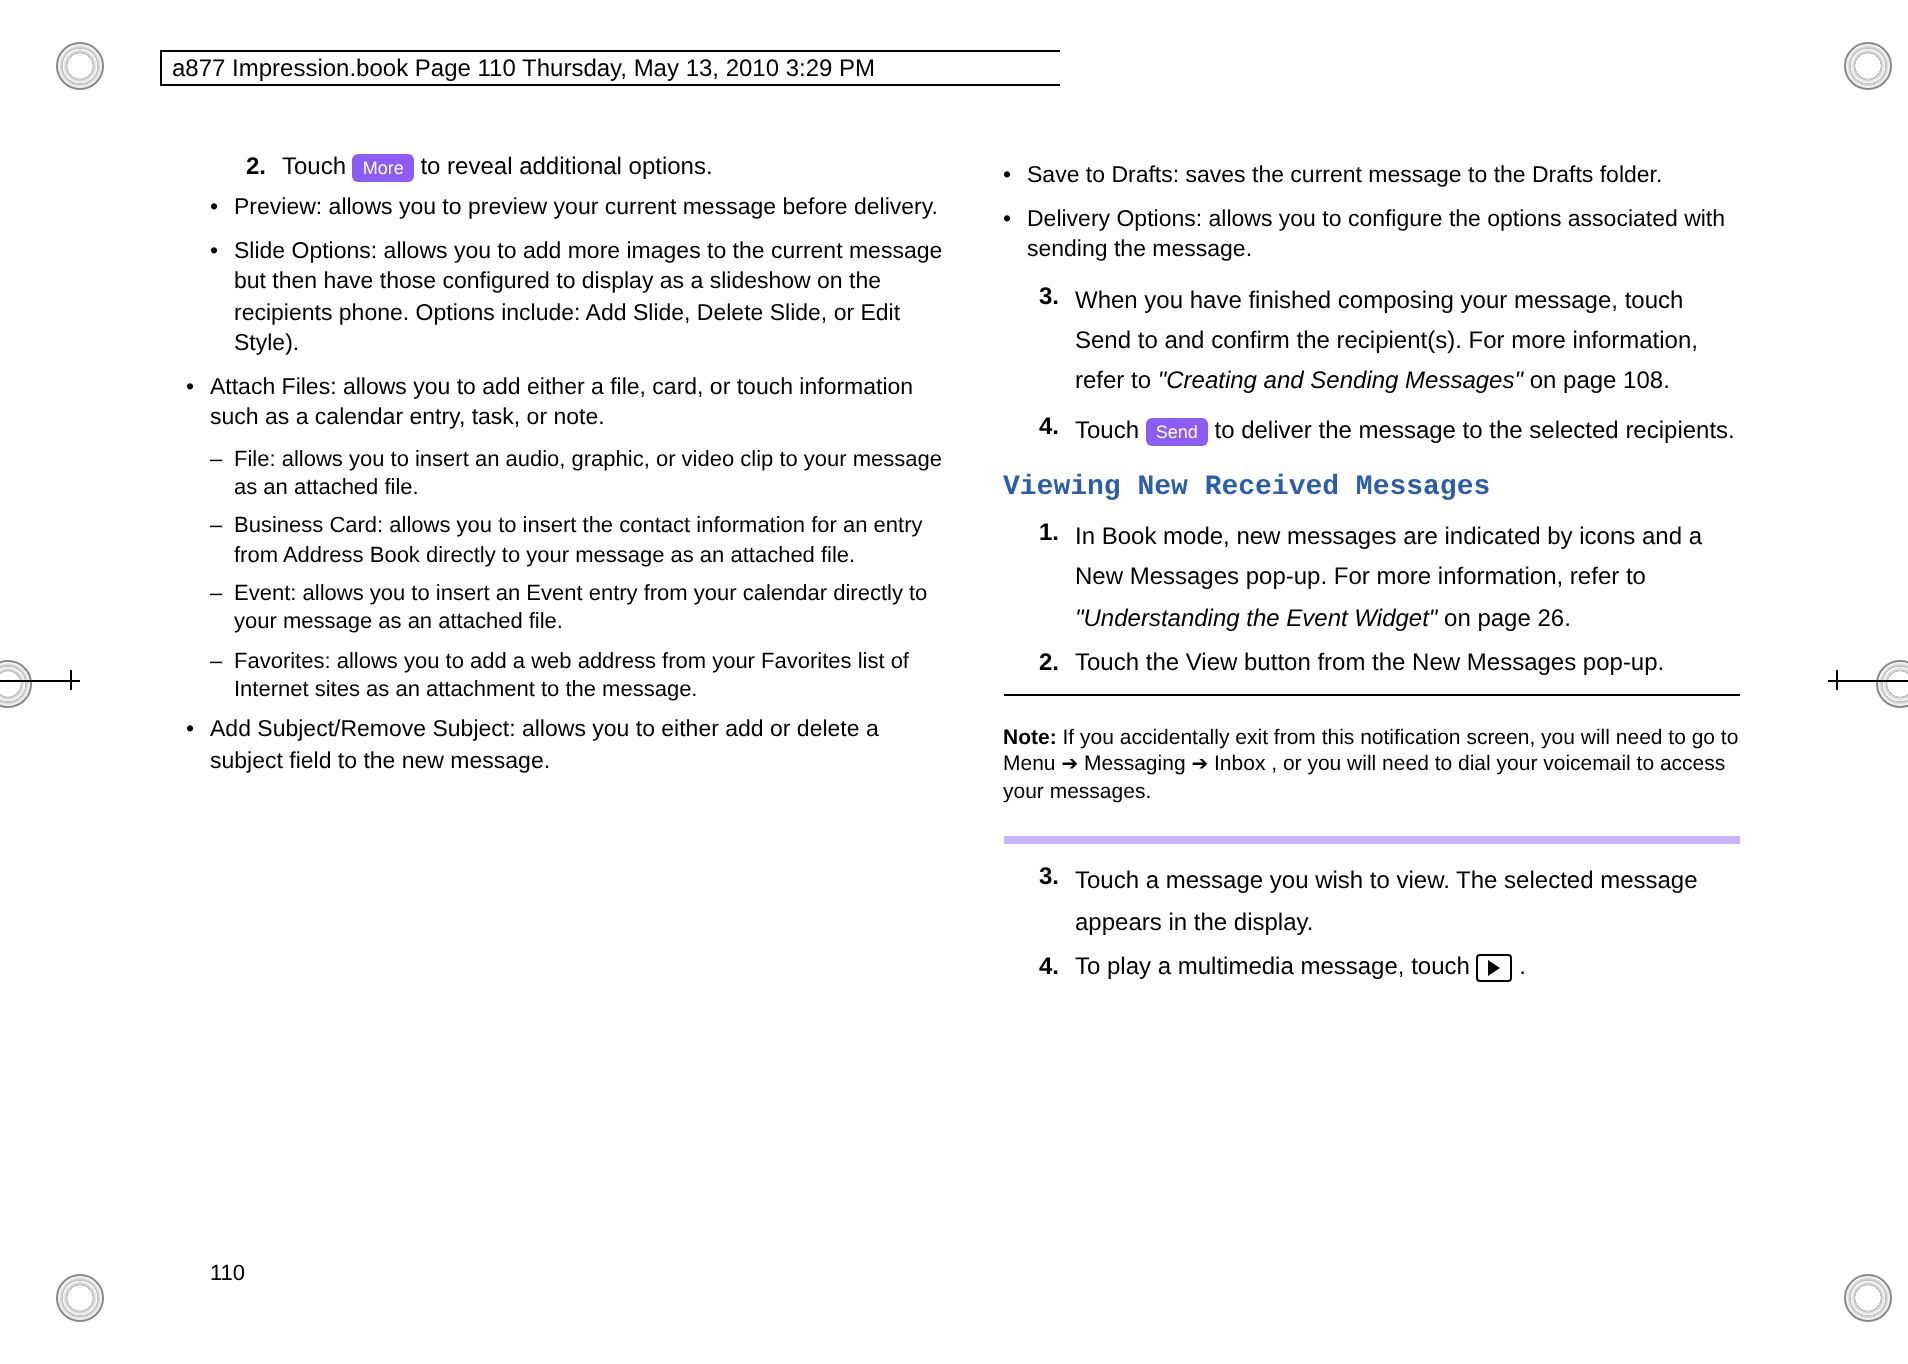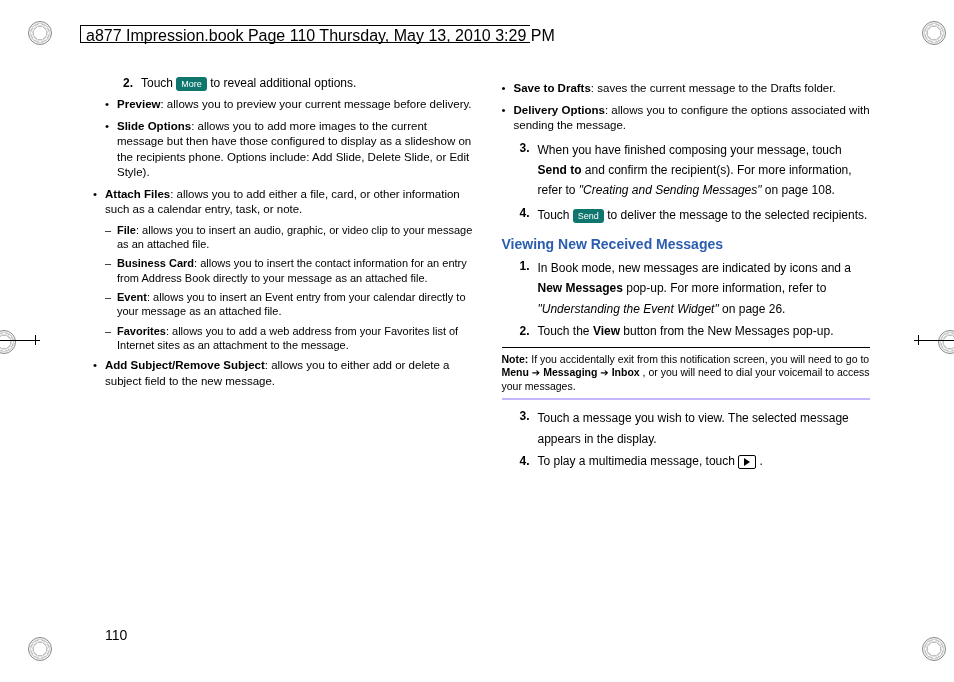--- a/index.html
+++ b/index.html
@@ -3,43 +3,43 @@
 <meta charset="utf-8">
 <style>
   html,body{margin:0;padding:0;width:954px;height:682px;background:#fff;font-family:Arial,Helvetica,sans-serif;color:#000;position:relative;overflow:hidden}
   .cropmark{position:absolute;pointer-events:none}
   .cm-line{background:#000;position:absolute}
   .cm-circle{position:absolute;width:22px;height:22px;border:1px solid #888;border-radius:50%;background:radial-gradient(circle,#fff 40%,#bbb 41%,#fff 55%,#bbb 56%,#fff 70%)}
   .header-bar{position:absolute;left:80px;top:25px;width:450px;height:18px}
   .header-bar .top{position:absolute;left:0;top:0;right:0;height:1px;background:#000}
   .header-bar .bot{position:absolute;left:0;bottom:0;right:0;height:1px;background:#000}
   .header-bar .lft{position:absolute;left:0;top:0;bottom:0;width:1px;background:#000}
-  .header-txt{position:absolute;left:86px;top:27px;font-size:16px;color:#000}
+  .header-txt{position:absolute;left:86px;top:27px;font-size:12px;color:#000}
   .page{position:absolute;left:105px;top:75px;width:765px;height:570px}
   .cols{display:flex;gap:28px;height:100%}
   .col{flex:1;font-size:12px;line-height:1.35}
   .num-item{display:flex;margin-bottom:4px}
   .num{font-weight:bold;width:28px;text-align:right;padding-right:8px}
   .num-body{flex:1}
-  .b{font-weight:bold}
-  .chip{display:inline-block;background:#0f766e;color:#fff;font-size:9px;padding:1px 5px;border-radius:3px;vertical-align:middle;line-height:12px}
+  .b{font-weight:normal}
+  .chip{display:inline-block;background:#8b5cf6;color:#fff;font-size:9px;padding:1px 5px;border-radius:3px;vertical-align:middle;line-height:12px}
   ul.bullets{list-style:none;padding:0;margin:0}
   ul.bullets>li{position:relative;padding-left:12px;margin-top:6px;font-size:11.5px;line-height:1.35}
   ul.bullets>li:before{content:"•";position:absolute;left:0;top:0}
   ul.dashes{list-style:none;padding:0;margin:4px 0 0 0}
   ul.dashes>li{position:relative;padding-left:12px;margin-top:5px;font-size:11px;line-height:1.3}
   ul.dashes>li:before{content:"–";position:absolute;left:0;top:0}
-  .sect-head{color:#2a5db0;font-weight:bold;font-size:14px;margin:10px 0 4px 0;font-family:Liberation Sans, sans-serif}
+  .sect-head{color:#2a5db0;font-weight:bold;font-size:14px;margin:10px 0 4px 0;font-family:Liberation Mono, monospace}
   .ital{font-style:italic}
-  .note-block{border-top:1px solid #000;border-bottom:2px solid #c4b5fd;padding:5px 0;margin:8px 0;font-size:10.5px;line-height:1.25}
+  .note-block{border-top:1px solid #000;border-bottom:4px solid #c4b5fd;padding:15px 0;margin:8px 0;font-size:10.5px;line-height:1.25}
   .note-label{font-weight:bold}
   .inline-arrow{display:inline-block;font-size:10px}
   .play-btn{display:inline-block;width:16px;height:12px;border:1px solid #000;border-radius:2px;vertical-align:middle;position:relative}
   .play-btn:before{content:"";position:absolute;left:5px;top:2px;border-left:6px solid #000;border-top:4px solid transparent;border-bottom:4px solid transparent}
-  .pgnum{position:absolute;left:0;bottom:0;font-size:14px}
+  .pgnum{position:absolute;left:0;bottom:0;font-size:11px}
   .indent{padding-left:28px}
 </style>
 </head>
 <body>
 
 <div class="cm-circle" style="left:28px;top:21px"></div>
 <div class="cm-circle" style="right:8px;top:21px"></div>
 <div class="cm-circle" style="left:28px;bottom:21px"></div>
 <div class="cm-circle" style="right:8px;bottom:21px"></div>
 <div class="cm-circle" style="left:-8px;top:330px"></div>
@@ -70,21 +70,21 @@
         <span>Touch </span>
         <span class="chip">More</span>
         <span> to reveal additional options.</span>
       </div>
     </div>
 
     <ul class="bullets indent">
       <li><span class="b">Preview</span><span>: allows you to preview your current message before delivery.</span></li>
       <li><span class="b">Slide Options</span><span>: allows you to add more images to the current message but then have those configured to display as a slideshow on the recipients phone. Options include: Add Slide, Delete Slide, or Edit Style).</span></li>
       <li style="margin-left:-12px;padding-left:12px">
-        <span class="b">Attach Files</span><span>: allows you to add either a file, card, or other information such as a calendar entry, task, or note.</span>
+        <span class="b">Attach Files</span><span>: allows you to add either a file, card, or touch information such as a calendar entry, task, or note.</span>
         <ul class="dashes">
           <li><span class="b">File</span><span>: allows you to insert an audio, graphic, or video clip to your message as an attached file.</span></li>
           <li><span class="b">Business Card</span><span>: allows you to insert the contact information for an entry from Address Book directly to your message as an attached file.</span></li>
           <li><span class="b">Event</span><span>: allows you to insert an Event entry from your calendar directly to your message as an attached file.</span></li>
           <li><span class="b">Favorites</span><span>: allows you to add a web address from your Favorites list of Internet sites as an attachment to the message.</span></li>
         </ul>
       </li>
       <li style="margin-left:-12px;padding-left:12px"><span class="b">Add Subject/Remove Subject</span><span>: allows you to either add or delete a subject field to the new message.</span></li>
     </ul>
 

